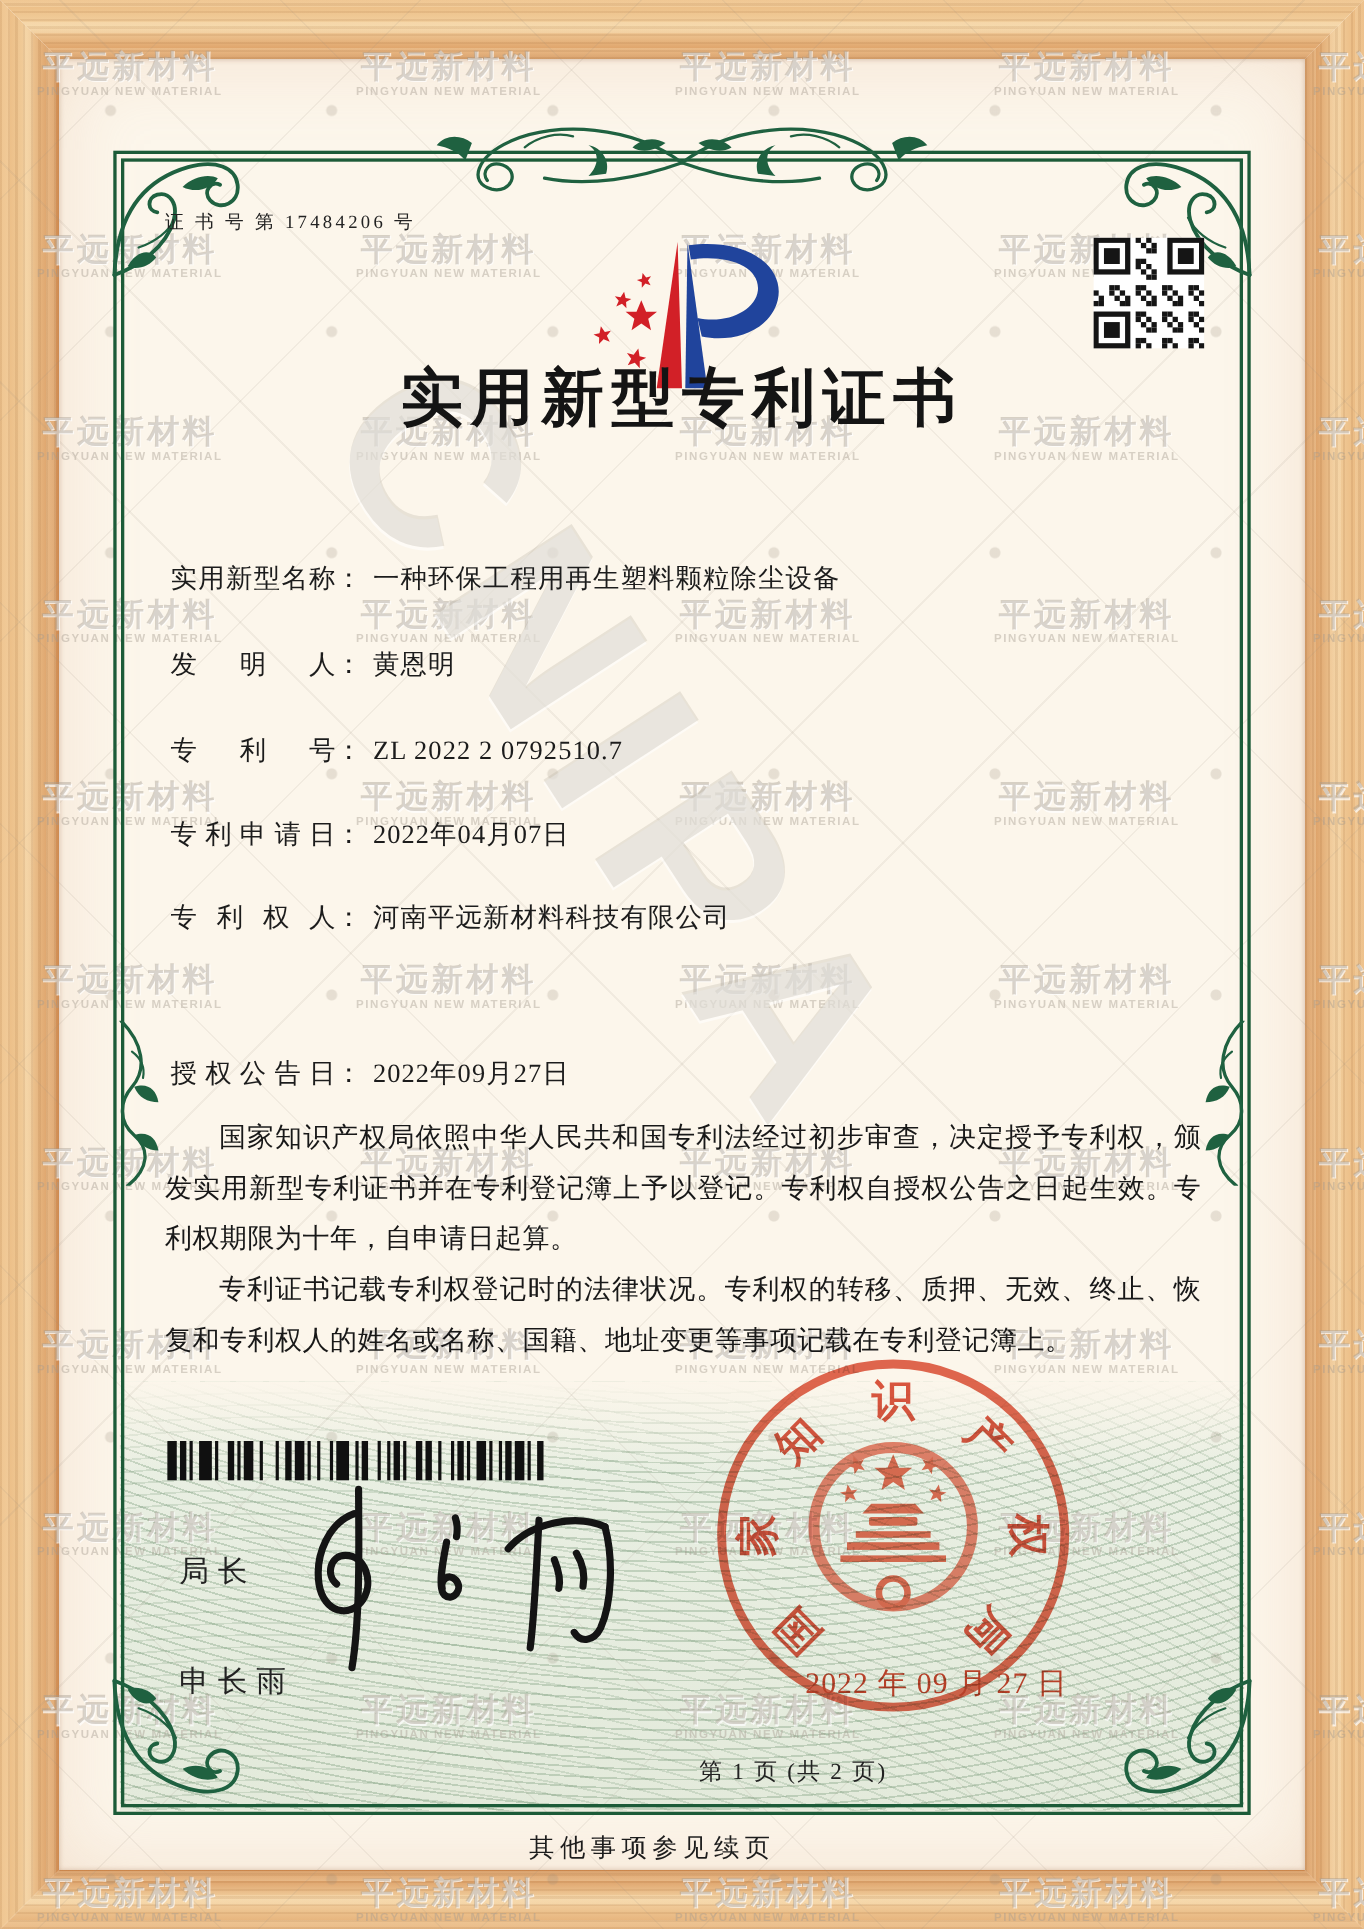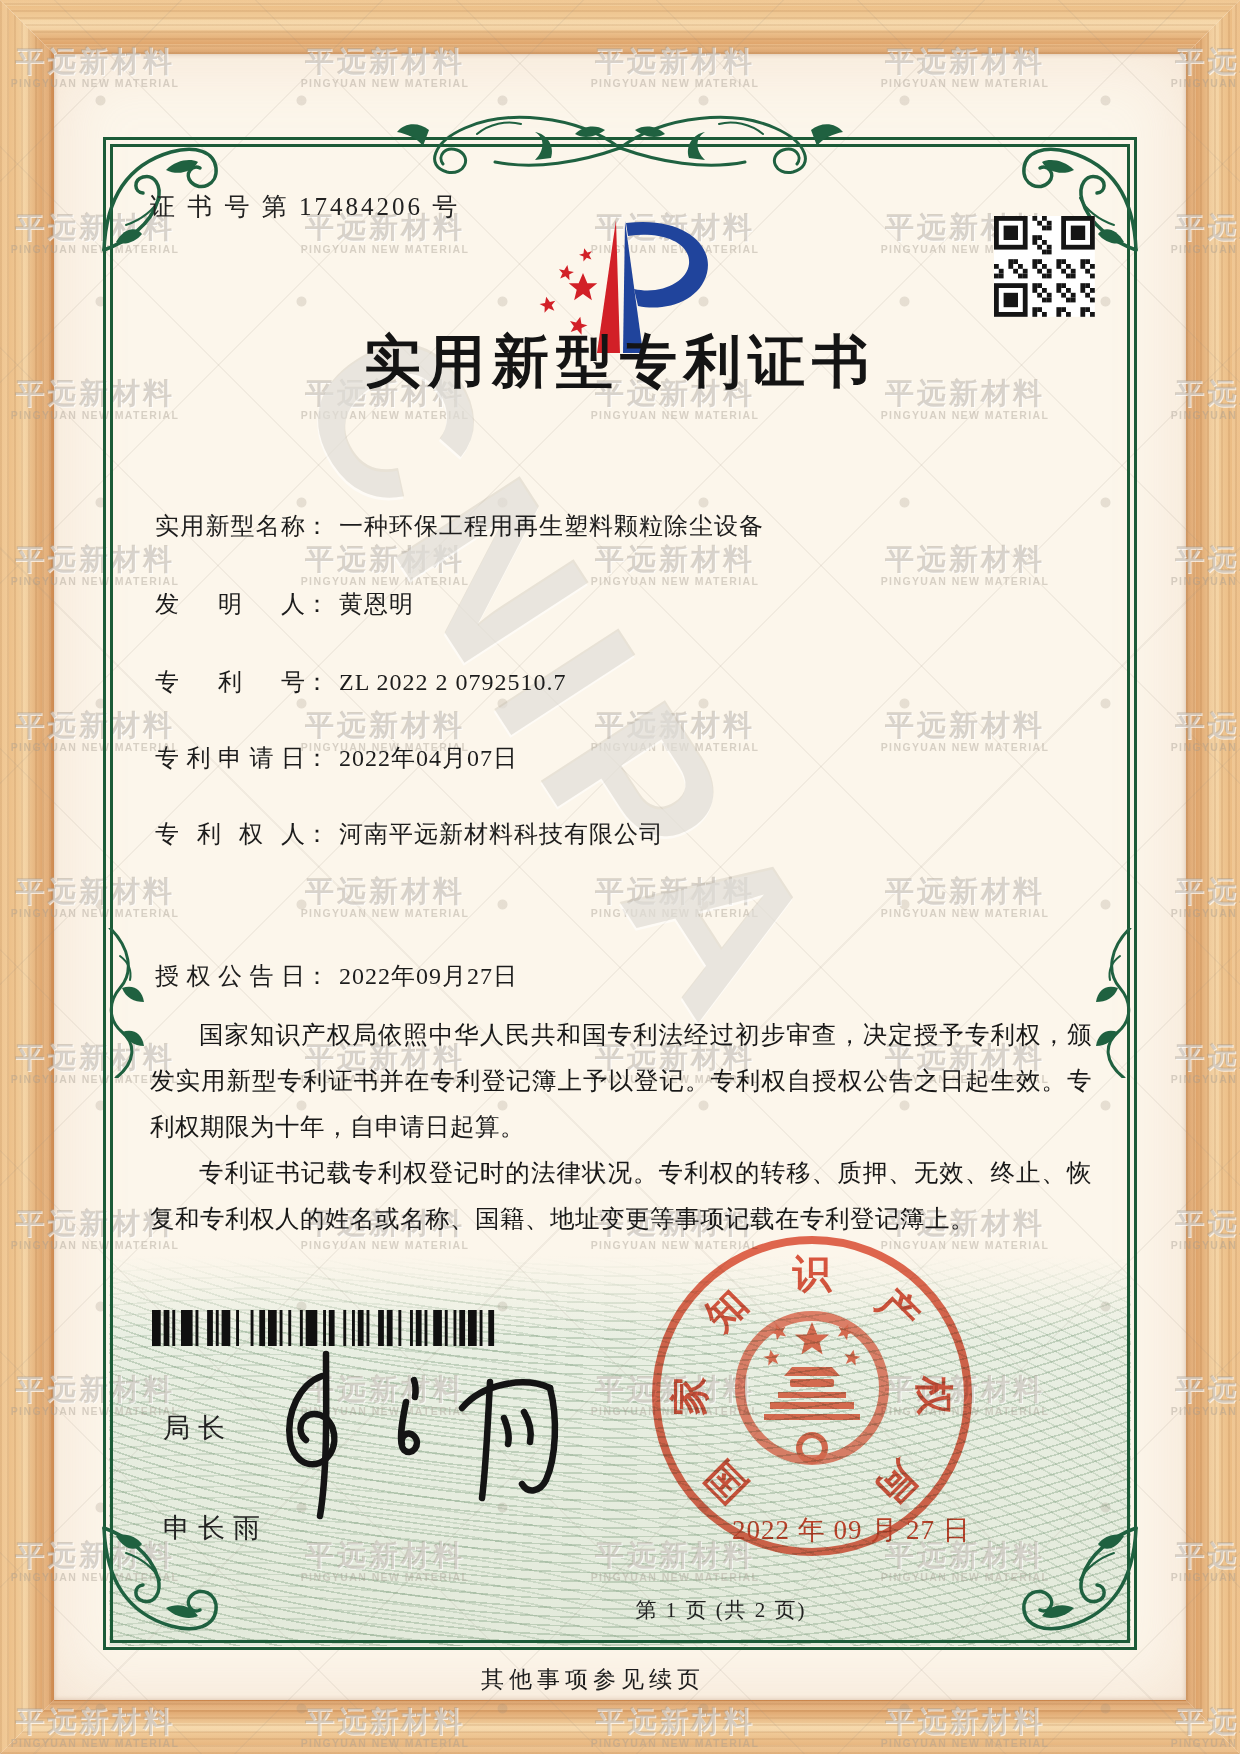--- a/index.html
+++ b/index.html
@@ -49,41 +49,41 @@
 
   
   .lattice{position:absolute;inset:0;z-index:4;pointer-events:none;
     background-image:
       radial-gradient(circle, rgba(150,138,122,.22) 0 4.5px, rgba(0,0,0,0) 5.5px),
       repeating-linear-gradient(45deg, rgba(155,143,128,.11) 0 1.5px, rgba(0,0,0,0) 1.5px 142px),
       repeating-linear-gradient(-45deg, rgba(155,143,128,.11) 0 1.5px, rgba(0,0,0,0) 1.5px 142px);
     background-size:201px 201px,auto,auto;}
 
   
-  .wm-layer{position:absolute;inset:0;z-index:5;pointer-events:none;}
+  .wm-layer{position:absolute;inset:0;z-index:5;pointer-events:none;margin-left:23px;}
   .wm-tile{position:absolute;width:250px;text-align:center;color:rgba(164,156,144,.42);
     font-family:"Liberation Sans","DejaVu Sans",sans-serif;}
   .wm-cn{font-size:29px;font-weight:bold;letter-spacing:3px;line-height:30px;
     text-shadow:1px 1px 0 rgba(255,255,255,.7);}
   .wm-en{font-size:10.5px;font-weight:bold;letter-spacing:1.4px;line-height:14px;}
   .cnipa-wm{position:absolute;left:455px;top:285px;z-index:5;pointer-events:none;
     font-family:"Liberation Sans","DejaVu Sans",sans-serif;font-weight:bold;
     font-size:215px;letter-spacing:26px;color:rgba(186,178,166,.30);
     transform:rotate(57deg);transform-origin:0 0;
     text-shadow:2px 2px 0 rgba(255,255,255,.55);}
 
   
   .gborder{position:absolute;left:103px;top:137px;width:1028px;height:1507px;z-index:6;
     border:3px solid #1c5b38;pointer-events:none;}
   .gborder::before{content:'';position:absolute;inset:4px;border:3px solid #1c5b38;}
   .orn{position:absolute;z-index:6;pointer-events:none;}
 
   
   .z7{z-index:7;}
-  .cert-no{position:absolute;left:150px;top:190px;font-size:25px;letter-spacing:3px;color:#222;}
+  .cert-no{position:absolute;left:150px;top:190px;font-size:17px;letter-spacing:3px;color:#222;}
   .logo{position:absolute;left:530px;top:210px;}
   .qr{position:absolute;left:994px;top:216px;}
   .title{position:absolute;left:0;top:324px;width:1240px;text-align:center;
     font-size:57px;font-weight:bold;letter-spacing:7px;color:#141414;}
 
   .frow{position:absolute;left:155px;font-size:24px;color:#1c1c1c;white-space:nowrap;}
   .frow .lbl{display:inline-block;width:150px;text-align:justify;text-align-last:justify;vertical-align:top;}
   .frow .val{margin-left:10px;letter-spacing:1px;}
   .frow.addr{white-space:normal;line-height:45px;}
   .frow.addr .val{display:inline-block;width:700px;vertical-align:top;}

